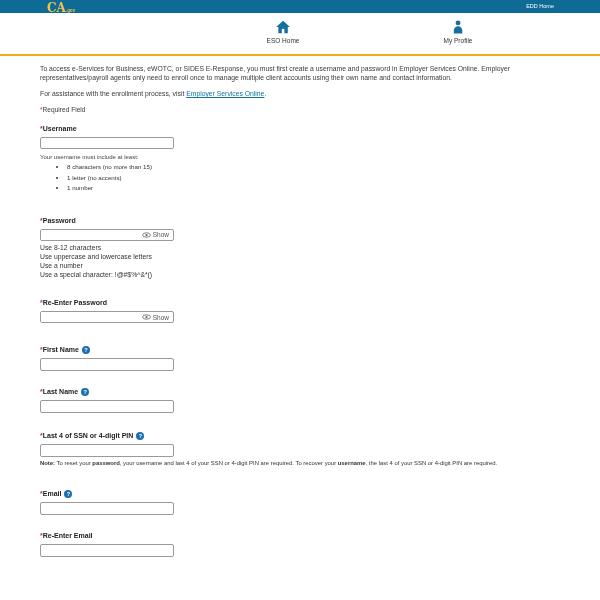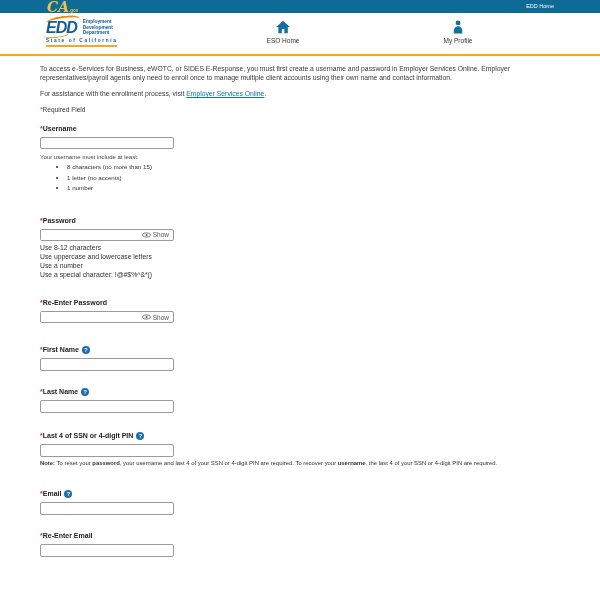--- a/index.html
+++ b/index.html
@@ -5,22 +5,22 @@
   * { box-sizing: border-box; margin: 0; padding: 0; }
   html,body { width:600px; height:600px; }
   body {
     font-family: "Liberation Sans", sans-serif;
     background:#fff; overflow:hidden; position:relative;
     -webkit-font-smoothing: antialiased;
   }
   
   .topbar { height:13px; background:#0e6b95; position:relative; }
   .ca-logo { position:absolute; left:47px; top:0; line-height:13px; cursor:pointer; }
-  .ca-script { font-family:"DejaVu Serif", serif; font-style:italic; font-weight:bold;
-               font-size:14px; color:#f2c24c; }
+  .ca-script { font-family:"DejaVu Serif", serif; font-weight:bold;
+               font-size:12px; color:#f2c24c; }
   .ca-gov { font-size:4.5px; color:#f2c24c; font-weight:bold; }
   .topbar-link { position:absolute; right:46px; top:0; color:#ffffff; font-size:5.5px;
                  line-height:13px; text-decoration:none; }
   
   .header { height:43px; background:#fff; border-bottom:2px solid #f5a91e; position:relative; }
   .edd-logo { position:absolute; left:46px; top:5px; }
   .edd-row { display:flex; align-items:flex-start; }
   .edd-acronym { font-size:16px; font-weight:bold; font-style:italic; color:#0f5d9e;
                  line-height:16px; letter-spacing:-1px; position:relative; padding:2px 2px 0 0; }
   .edd-arc { position:absolute; width:34px; height:10px; border-top:2px solid #f18a00;
@@ -82,35 +82,20 @@
 </style>
 </head>
 <body>
 
 <div class="topbar">
   <div class="ca-logo"><span class="ca-script">CA</span><span class="ca-gov">.gov</span></div>
   <a class="topbar-link">EDD Home</a>
 </div>
 
 <div class="header">
-  <div class="edd-logo">
-    <div class="edd-row">
-      <div class="edd-acronym">
-        <span class="edd-arc"></span>
-        <span class="edd-arc-b"></span>
-        <span>EDD</span>
-      </div>
-      <div class="edd-lines">
-        <div>Employment</div>
-        <div>Development</div>
-        <div>Department</div>
-      </div>
-    </div>
-    <div class="edd-state">State of California</div>
-  </div>
 
   <div class="nav-item nav-eso">
     <div class="nav-icon">
       <svg width="15" height="14" viewBox="0 0 24 22">
         <path d="M12 1 1 11h3.4v10h6v-6.4h3.2V21h6V11H23z" fill="#15709e"></path>
         <rect x="10" y="14" width="4" height="7" fill="#fff"></rect>
       </svg>
     </div>
     <div class="nav-label">ESO Home</div>
   </div>

